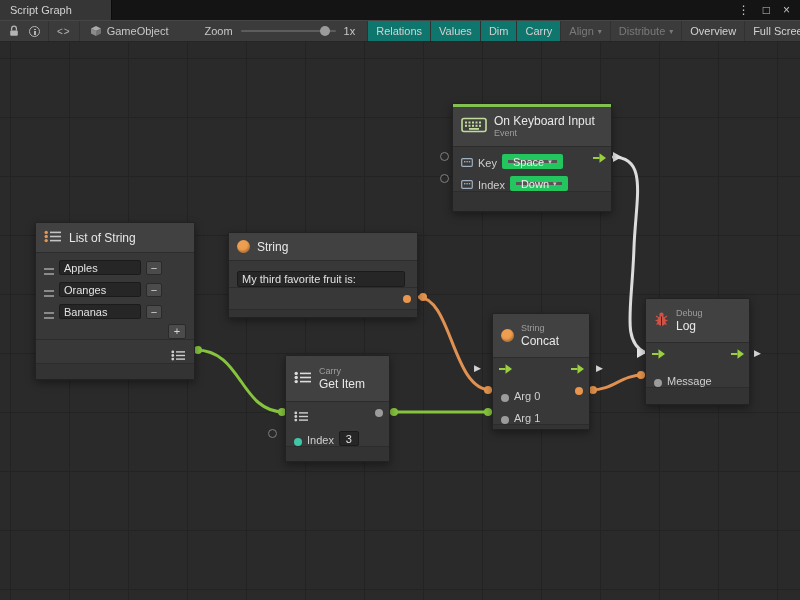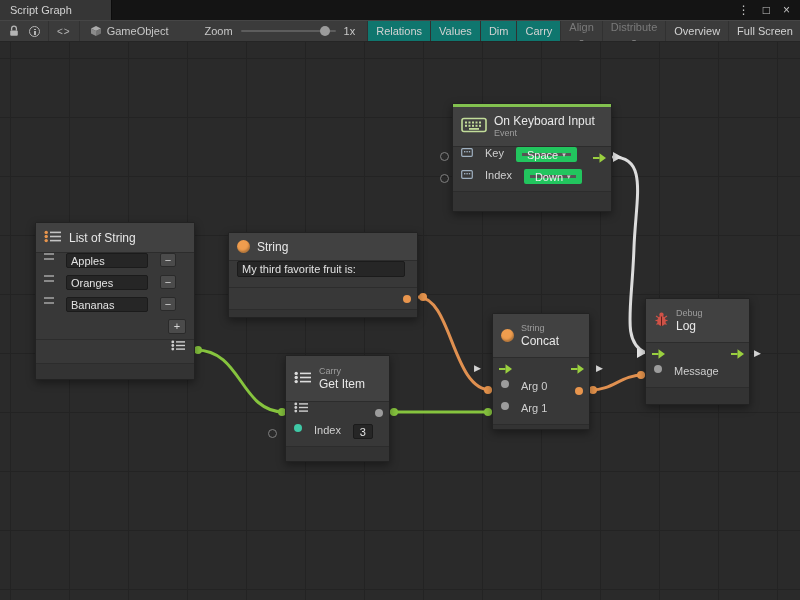--- a/index.html
+++ b/index.html
@@ -21,39 +21,39 @@
   .icircle { position:relative; width:11px; height:11px; border:1px solid #b5b5b5; border-radius:50%; }
   .icircle::before { content:""; position:absolute; left:4px; top:2px; width:1.6px; height:1.6px; background:#b5b5b5; }
   .icircle::after  { content:""; position:absolute; left:4px; top:4.6px; width:1.6px; height:4px; background:#b5b5b5; }
   .go-label, .zoom-label, .zoom-value { color:#c8c8c8; font-size:11px; }
   .go { gap:5px; padding:0 10px; border-right:none; }
   .zoomgrp { border-right:1px solid #313131; padding:0 12px 0 26px; gap:8px; }
   .slider { position:relative; width:95px; height:2px; background:#5d5d5d; border-radius:1px; }
   .knob { position:absolute; left:84%; top:-4px; width:10px; height:10px; border-radius:50%; background:#9b9b9b; }
   .tbtn { display:flex; align-items:center; gap:4px; padding:0 8px; font-size:11px; color:#d2d2d2; border-right:1px solid #313131; }
   .tbtn.toggled { background:#0f766e; }
-  .tbtn.disabled { color:#7a7a7a;flex-direction:column; }
+  .tbtn.disabled { color:#7a7a7a; }
   .tbtn .caret { font-size:8px; color:inherit; }
 
   
   .canvas { position:absolute; left:0; top:42px; width:800px; height:558px; background-color:#2a2a2a;
     background-image: linear-gradient(#232323 1px, transparent 1px), linear-gradient(90deg,#232323 1px, transparent 1px);
     background-size:59px 59px; background-position:10px 16px; }
   .wires { position:absolute; left:0; top:0; width:800px; height:558px; pointer-events:none; }
 
   
   .node { position:absolute; display:flex; flex-direction:column; background:#383838; border:1px solid #222;
     border-radius:2px; box-shadow:0 3px 8px rgba(0,0,0,.4); color:#cfcfcf; }
   .accent { height:3px; background:#82c14f; }
   .nhead { display:flex; align-items:center; gap:7px; padding:0 8px; background:#414141; border-bottom:1px solid #2c2c2c; }
   .h28{height:28px} .h30{height:30px} .h40{height:40px} .h44{height:44px} .h46{height:46px}
   .nstack { display:flex; flex-direction:column; justify-content:center; line-height:1.2; }
   .nt { font-size:12px; color:#e8e8e8; }
   .ns { font-size:9px; color:#9d9d9d; }
-  .nrow { position:relative; height:22px; display:flex; align-items:flex-start; gap:12px; padding:0 8px; font-size:11px; color:#cfcfcf; }
+  .nrow { position:relative; height:22px; display:flex; align-items:flex-end; gap:5px; padding:0 8px; font-size:11px; color:#cfcfcf; }
   .rh20{height:20px} .rh24{height:24px} .rh26{height:26px}
   .nfoot { flex:1; background:#333; border-top:1px solid #2c2c2c; }
   .plabel { color:#cfcfcf; }
 
   .field { background:#262626; border:1px solid #1b1b1b; border-radius:2px; color:#e2e2e2; font-size:11px;
     height:15px; padding:0 4px; font-family:inherit; outline:none; }
   .f-list { width:82px; } .f-str { width:168px; height:16px; } .f-idx { width:20px; text-align:center; }
 
   .dd { display:flex; align-items:center; gap:4px; background:#555; border:6px solid #22c55e; border-radius:2px;
     height:15px; padding:0 5px; font-size:11px; color:#eee; }

